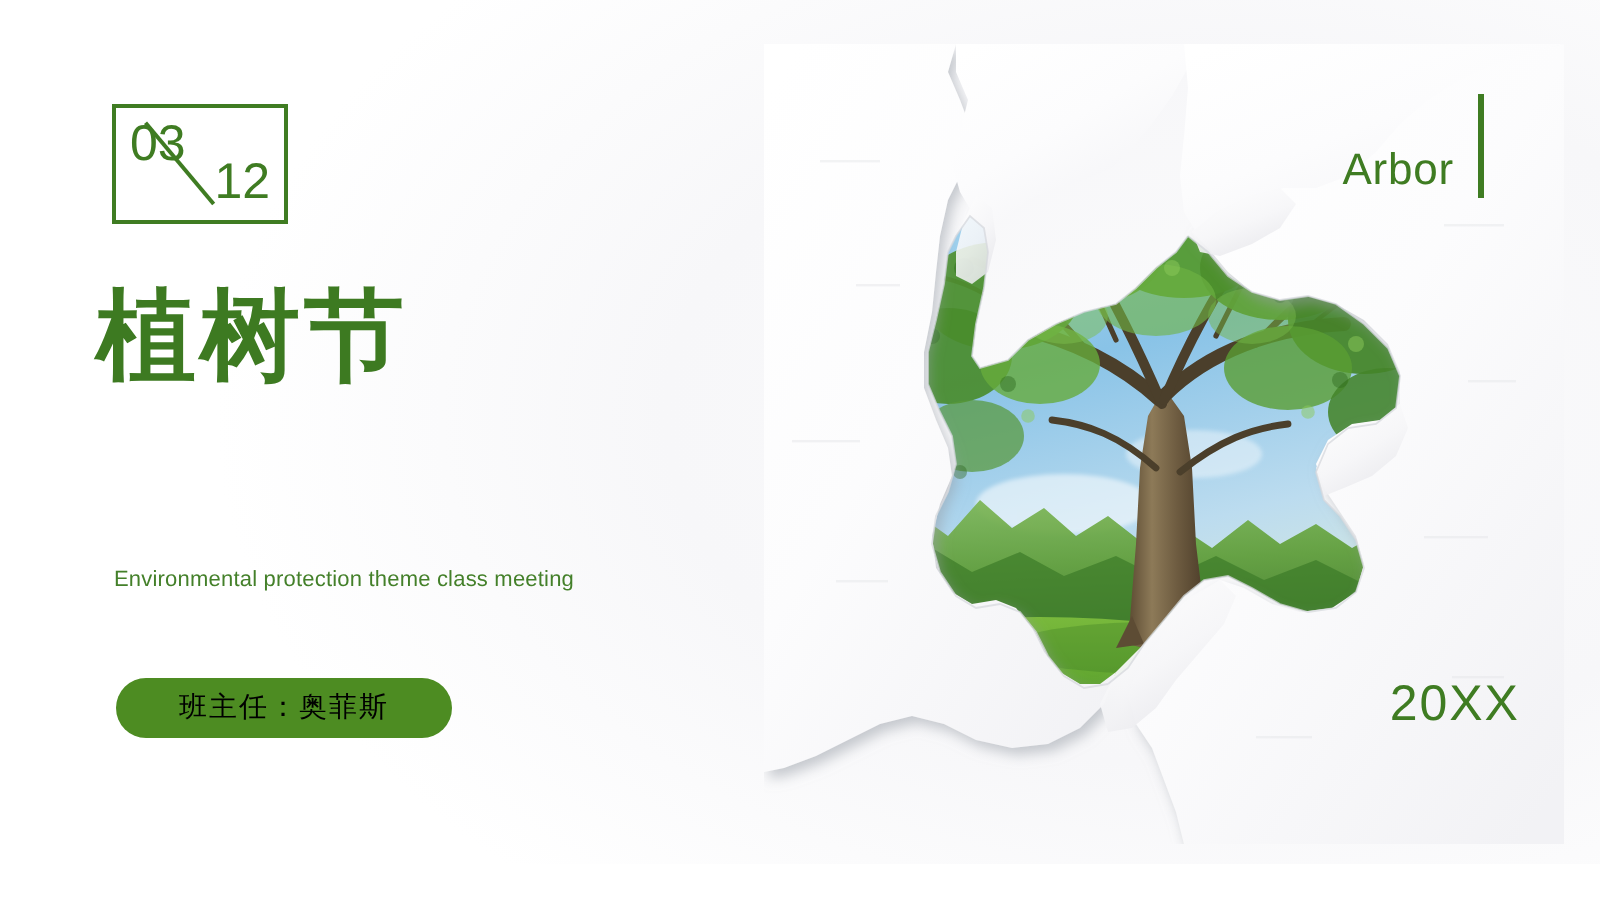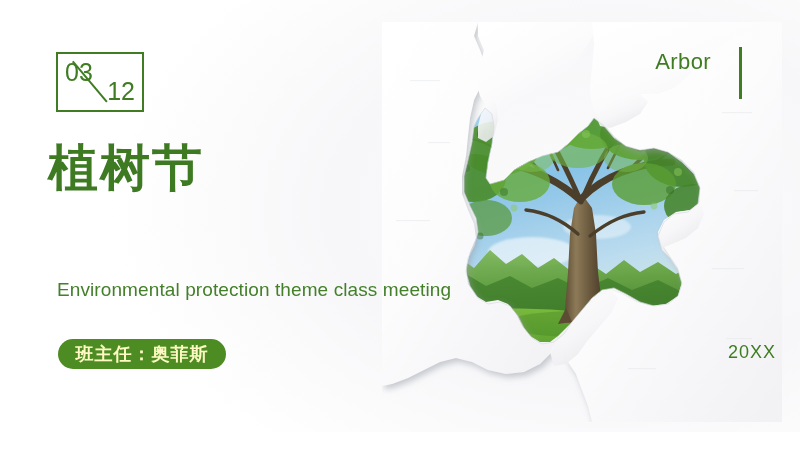--- a/index.html
+++ b/index.html
@@ -60,66 +60,66 @@
     font-size:50px;
     line-height:52px;
     font-weight:bold;
     letter-spacing:2px;
     white-space:nowrap;
     font-family:"Liberation Sans", sans-serif;
   }
   #subtitle {
     position:absolute; left:57px; top:280px;
     color:#44802a;
-    font-size:19px;
+    font-size:11px;
     line-height:20px;
     font-weight:400;
     letter-spacing:0.1px;
     white-space:nowrap;
   }
 
   
   #teacher-pill {
     position:absolute; left:58px; top:339px;
     width:168px; height:30px;
     background:#4d8c22;
     border-radius:15px;
     display:flex; align-items:center; justify-content:center;
   }
   #teacher-pill span {
-    color:#fef9c3;
-    font-size:18px;
-    font-weight:bold;
+    color:#000000;
+    font-size:14px;
+    font-weight:normal;
     letter-spacing:1px;
     white-space:nowrap;
   }
 
   
   #brand {
     position:absolute; right:58px; top:47px;
-    display:flex; align-items:flex-start; gap:28px;
+    display:flex; align-items:flex-end; gap:12px;
   }
   #brand-text {
     text-align:right;
     color:#3f7c22;
     font-size:22px;
     line-height:29px;
     font-weight:400;
     letter-spacing:0.4px;
   }
   #brand-rule {
     width:3px; height:52px;
     background:#3f7c22;
   }
 
   
   #year {
-    position:absolute; right:24px; top:338px;
+    position:absolute; right:40px; top:338px;
     color:#3f7c22;
-    font-size:18px;
+    font-size:25px;
     line-height:28px;
     font-weight:400;
     letter-spacing:1px;
   }
 </style>
 </head>
 <body>
 
 <div id="slide">
 

